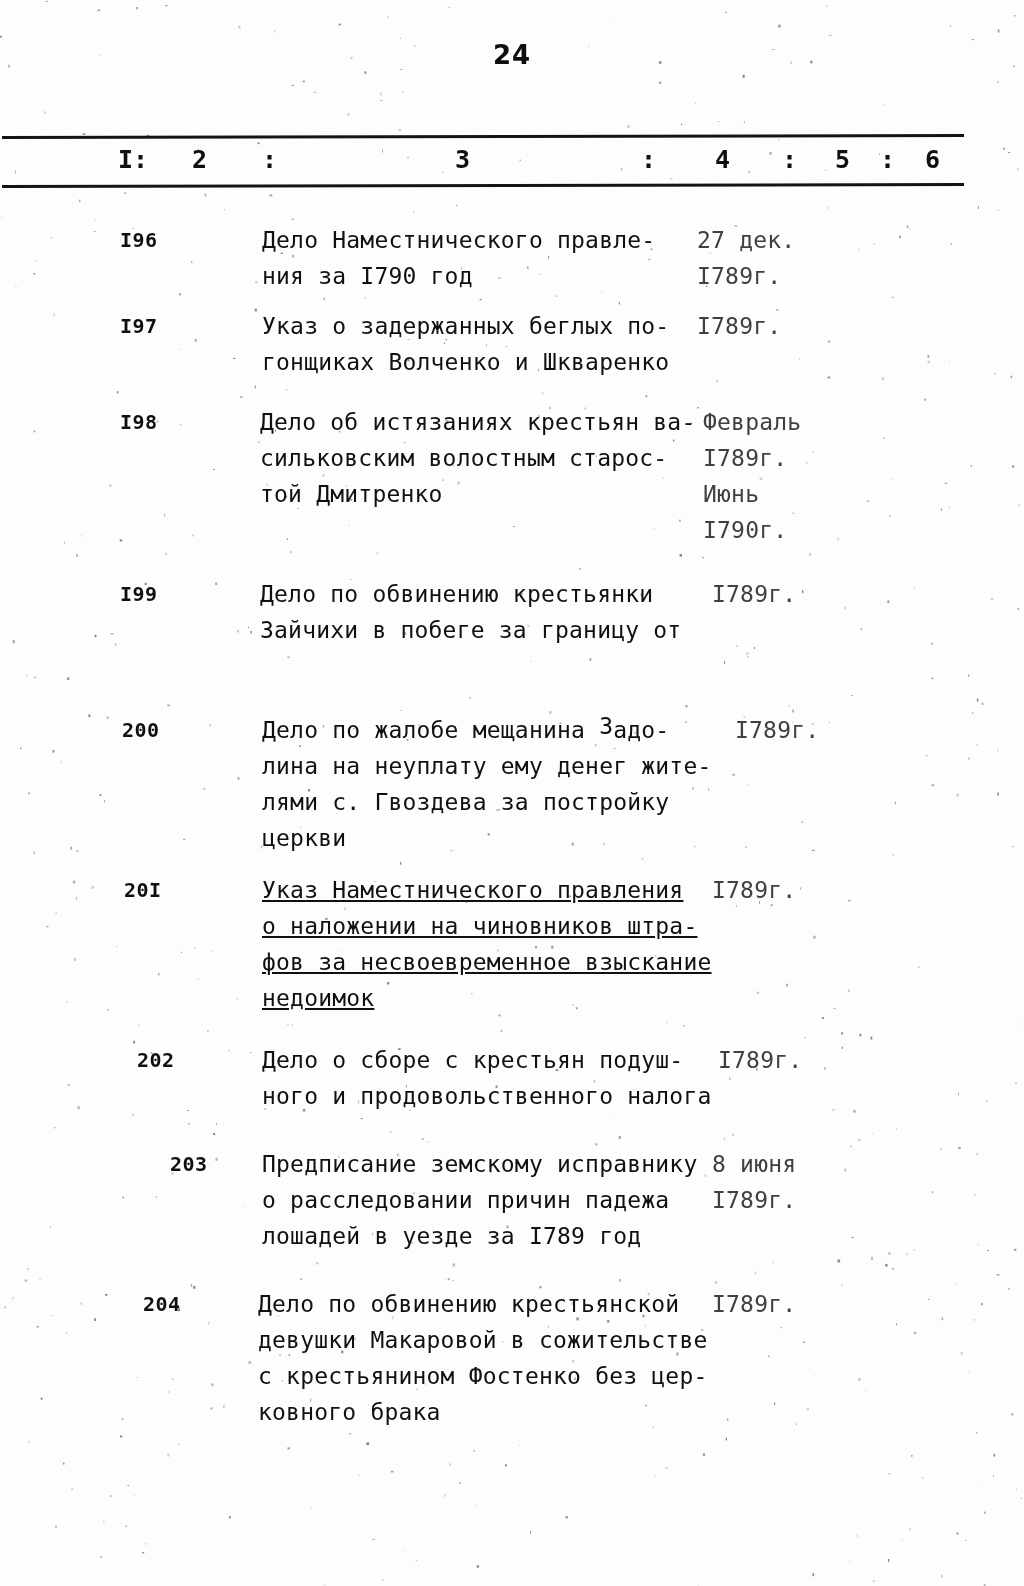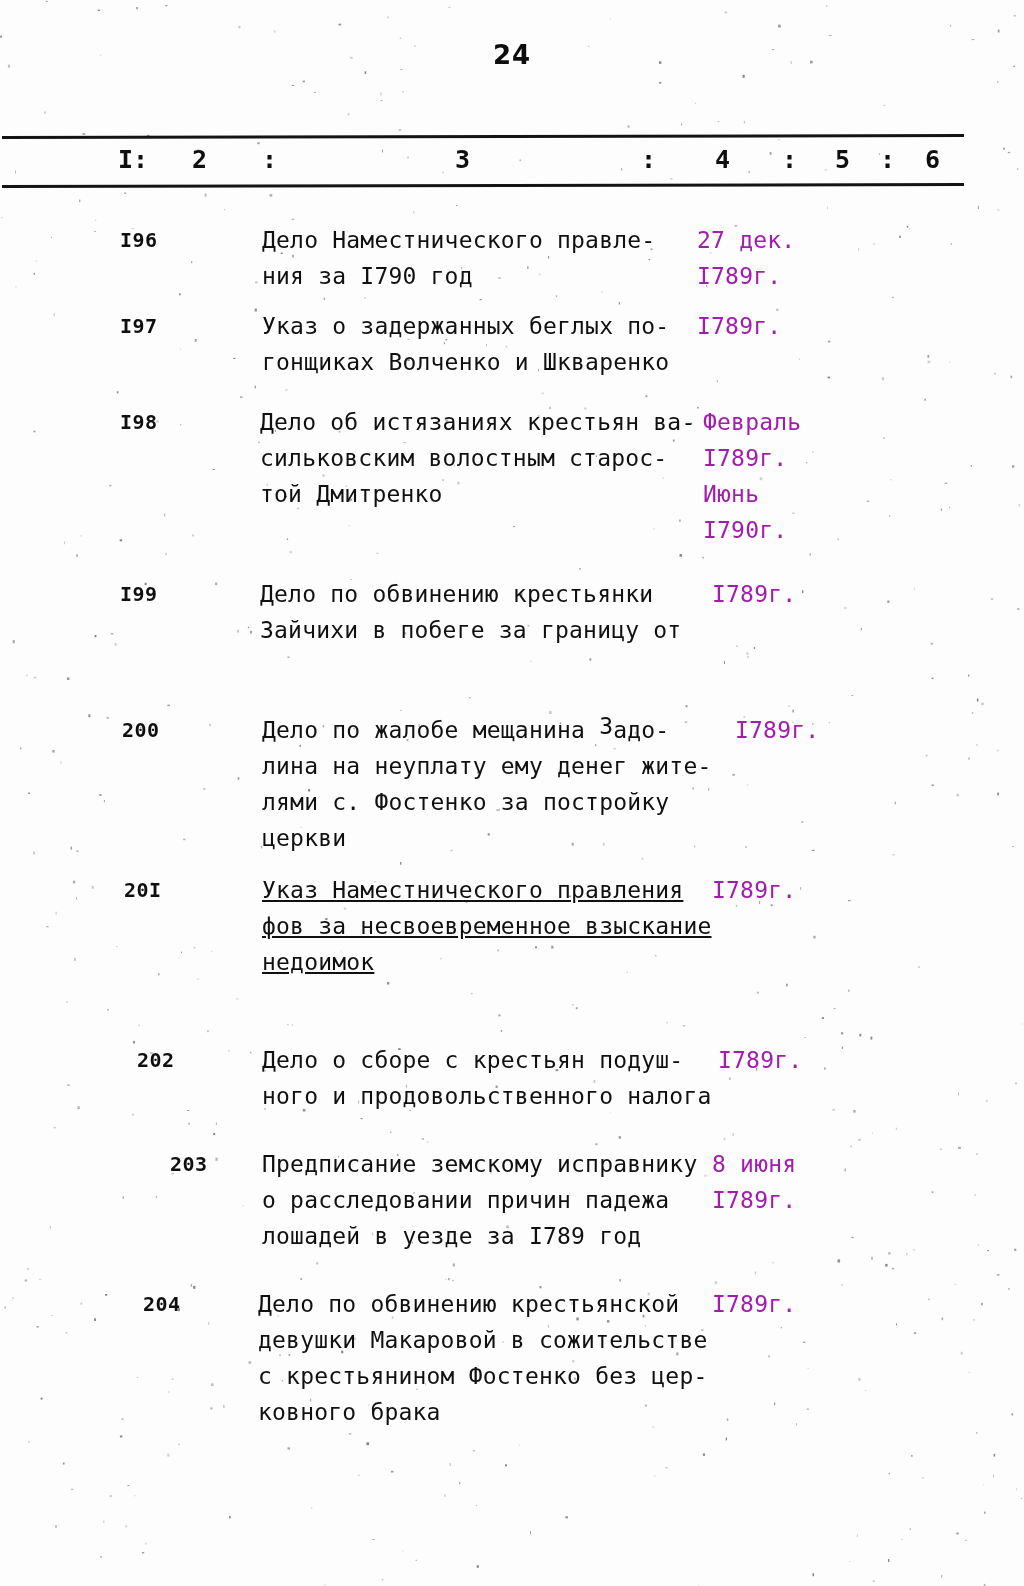--- a/index.html
+++ b/index.html
@@ -110,21 +110,21 @@
     line-height: 36px;
     color: #101010;
     letter-spacing: 0.2px;
     white-space: nowrap;
   }
   .entry-desc .line { display: block; height: 36px; }
   .entry-date {
     position: absolute;
     font-size: 23px;
     line-height: 36px;
-    color: #a21caf;
+    color: #404040;
     letter-spacing: 0.2px;
     white-space: nowrap;
   }
   .entry-date .line { display: block; height: 36px; }
 
   .raised { position: relative; top: -4px; }
 </style>
 </head>
 <body>
 
@@ -815,31 +815,32 @@
       </div>
       <div class="entry-date" style="left: 712px;">
         <span class="line">I789г.</span>
       </div>
     </div>
     <div class="entry" style="top: 712px;">
       <div class="entry-num" style="left: 122px;">200</div>
       <div class="entry-desc" style="left: 262px;">
         <span class="line">Дело по жалобе мещанина <span class="raised">З</span>адо-</span>
         <span class="line">лина на неуплату ему денег жите-</span>
-        <span class="line">лями с. Фостенко за постройку</span>
+        <span class="line">лями с. Гвоздева за постройку</span>
         <span class="line">церкви</span>
       </div>
       <div class="entry-date" style="left: 735px;">
         <span class="line">I789г.</span>
       </div>
     </div>
     <div class="entry" style="top: 872px;">
       <div class="entry-num" style="left: 124px;">20I</div>
       <div class="entry-desc" style="left: 262px; text-decoration: underline;">
         <span class="line">Указ Наместнического правления</span>
+        <span class="line">о наложении на чиновников штра-</span>
         <span class="line">фов за несвоевременное взыскание</span>
         <span class="line">недоимок</span>
       </div>
       <div class="entry-date" style="left: 712px;">
         <span class="line">I789г.</span>
       </div>
     </div>
     <div class="entry" style="top: 1042px;">
       <div class="entry-num" style="left: 137px;">202</div>
       <div class="entry-desc" style="left: 262px;">

